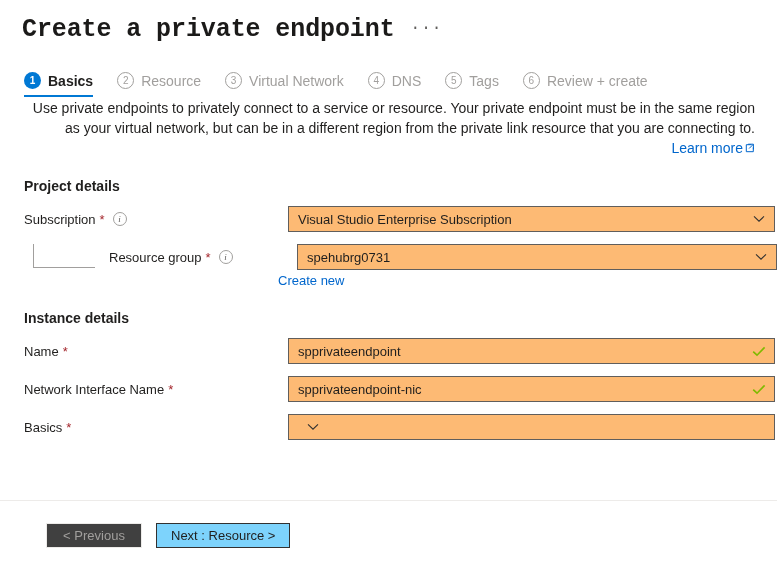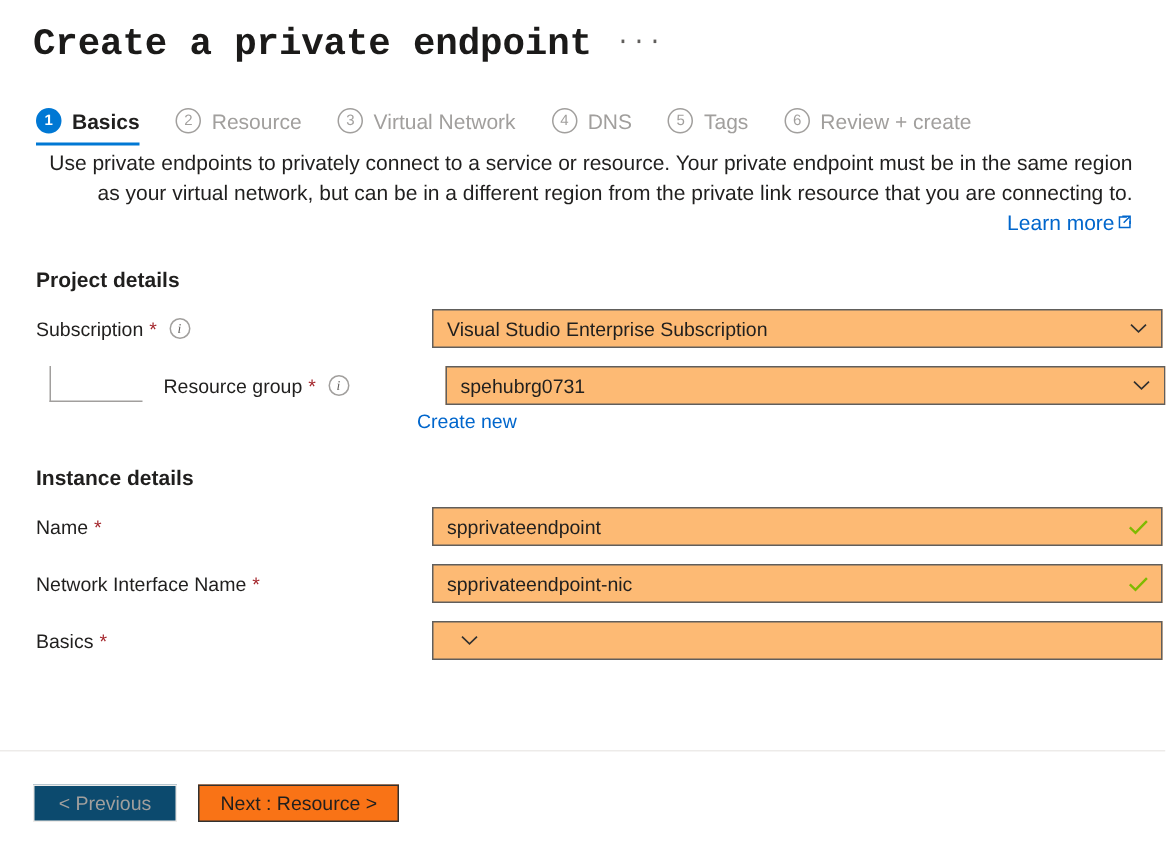--- a/index.html
+++ b/index.html
@@ -243,27 +243,28 @@
   }
   .btn {
     height: 25px;
     min-width: 96px;
     font-size: 13px;
     font-family: "Liberation Sans", sans-serif;
     display: flex;
     align-items: center;
     justify-content: center;
     padding: 0 14px;
-    background: #f97316;
+    background: #7dd3fc;
   }
   .btn.disabled {
     border: 1px solid #edebe9;
-    background: #0c4a6e;
+    background: #404040;
     color: #a19f9d;
     cursor: default;
+    margin-left: 24px;
   }
   .btn.primary-outline {
     border: 1px solid #323130;
     color: #201f1e;
     cursor: pointer;
     margin-left: 14px;
   }
 </style>
 </head>
 <body>

